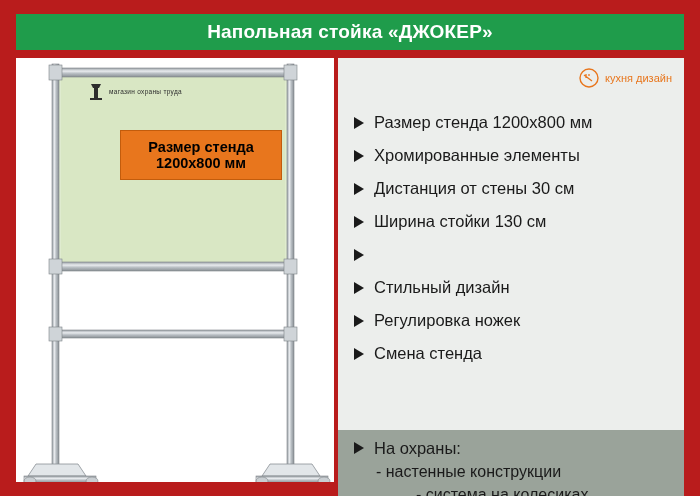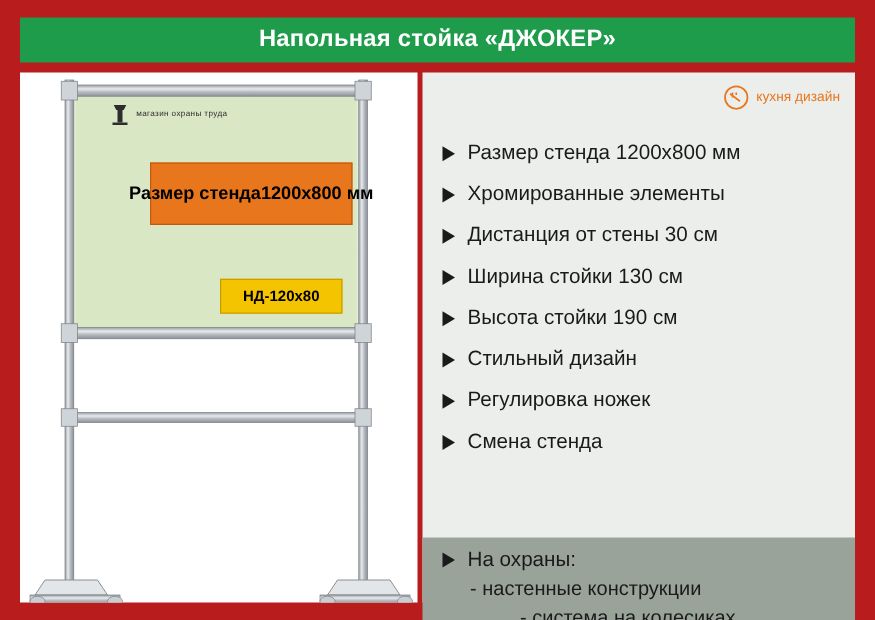--- a/index.html
+++ b/index.html
@@ -76,21 +76,21 @@
   }
   .size-label {
     position: absolute;
     left: 104px;
     top: 72px;
     width: 160px;
     height: 48px;
     background: #e8761d;
     border: 1px solid #c25c0c;
     display: flex;
-    flex-direction: row;
+    flex-direction: column;
     align-items: center;
     justify-content: center;
     line-height: 1.12;
   }
   .size-label span {
     color: #000000;
     font-size: 14.5px;
     font-weight: bold;
     white-space: nowrap;
   }
@@ -265,23 +265,20 @@
         </svg>
       </span>
       <span class="logo-text">магазин охраны труда</span>
     </div>
 
     <div class="size-label">
       <span>Размер стенда</span>
       <span>1200х800  мм</span>
     </div>
 
-    <div class="code-label">
-      <span>НД-120х80</span>
-    </div>
   </div>
 
   <div class="right-panel">
     <div class="brand">
       <span class="brand-icon">
         <svg width="20" height="20" viewBox="0 0 20 20">
           <circle cx="10" cy="10" r="9" fill="none" stroke="#e8761d" stroke-width="1.4"></circle>
           <path d="M5 7 L13 13 M7 6 L7 10 M10 6 L10 8" stroke="#e8761d" stroke-width="1.3" fill="none"></path>
         </svg>
       </span>
@@ -300,21 +297,20 @@
       <div class="feature">
         <span class="bullet"></span>
         <span class="feature-text">Дистанция от стены 30 см</span>
       </div>
       <div class="feature">
         <span class="bullet"></span>
         <span class="feature-text">Ширина стойки 130 см</span>
       </div>
       <div class="feature">
         <span class="bullet"></span>
-        <span class="feature-text">Высота стойки 190 см</span>
       </div>
       <div class="feature">
         <span class="bullet"></span>
         <span class="feature-text">Стильный дизайн</span>
       </div>
       <div class="feature">
         <span class="bullet"></span>
         <span class="feature-text">Регулировка ножек</span>
       </div>
       <div class="feature">

